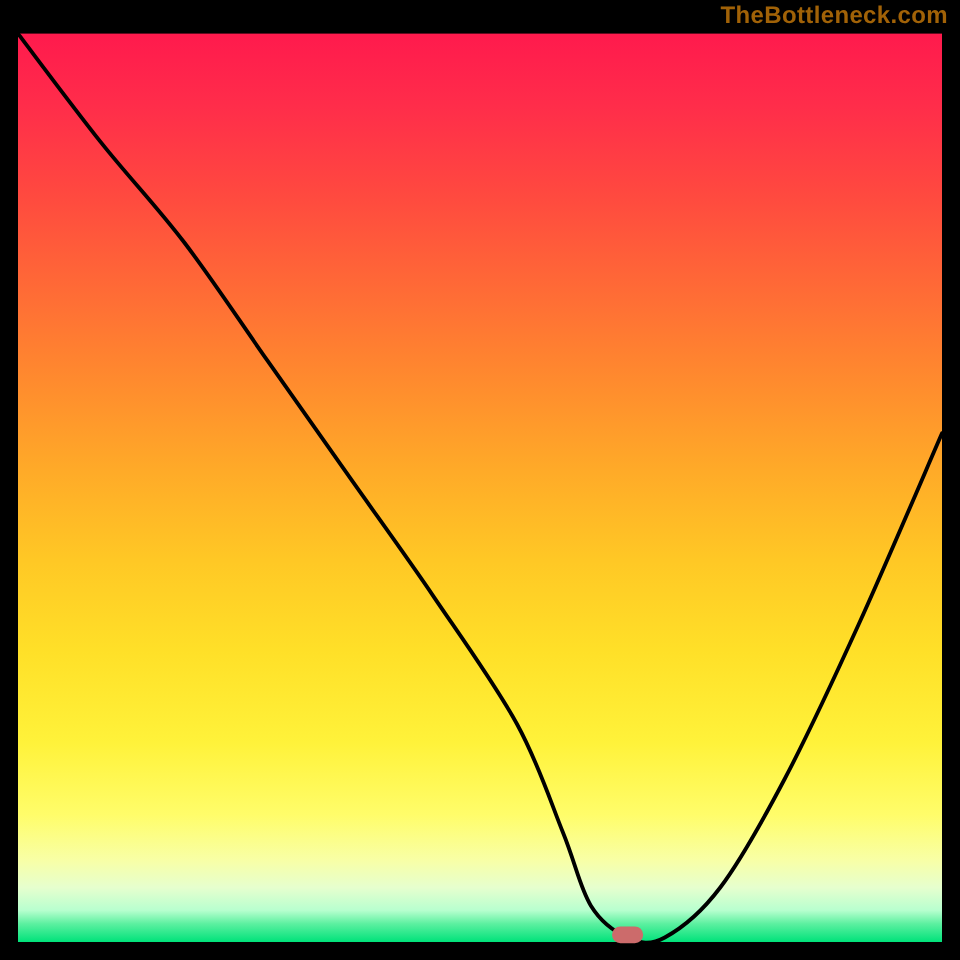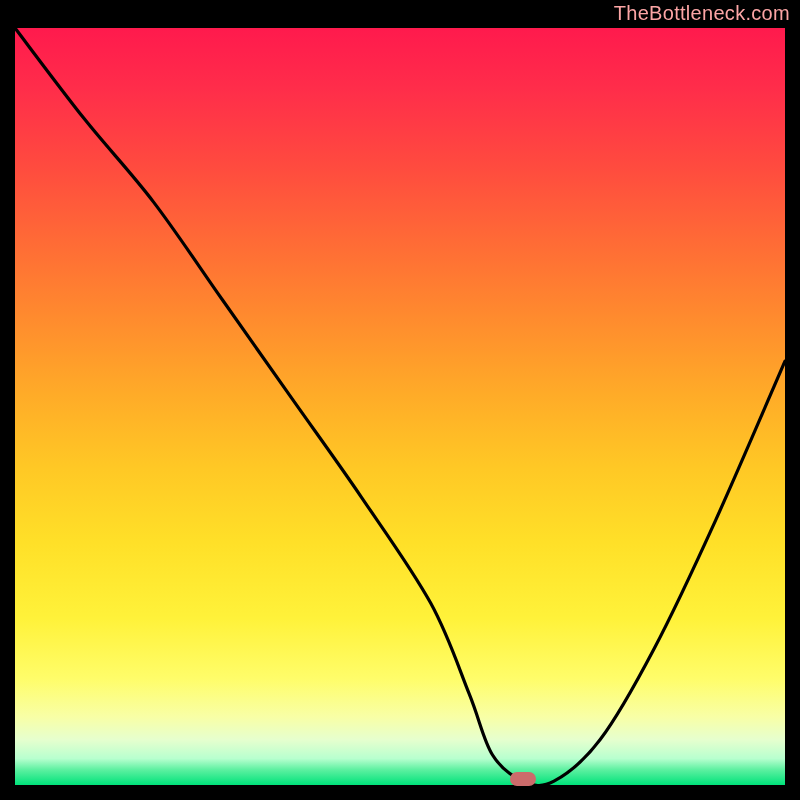--- a/index.html
+++ b/index.html
@@ -14,23 +14,23 @@
   .frame {
     position: relative;
     width: 800px;
     height: 800px;
     background: #000;
   }
   .watermark {
     position: absolute;
     top: 2px;
     right: 10px;
-    color: #fca5a5;
+    color: #a16207;
     font-size: 20px;
-    font-weight: 400;
+    font-weight: 700;
     letter-spacing: 0.3px;
     user-select: none;
   }
   .plot-area {
     position: absolute;
     left: 15px;
     top: 28px;
     width: 770px;
     height: 757px;
   }

